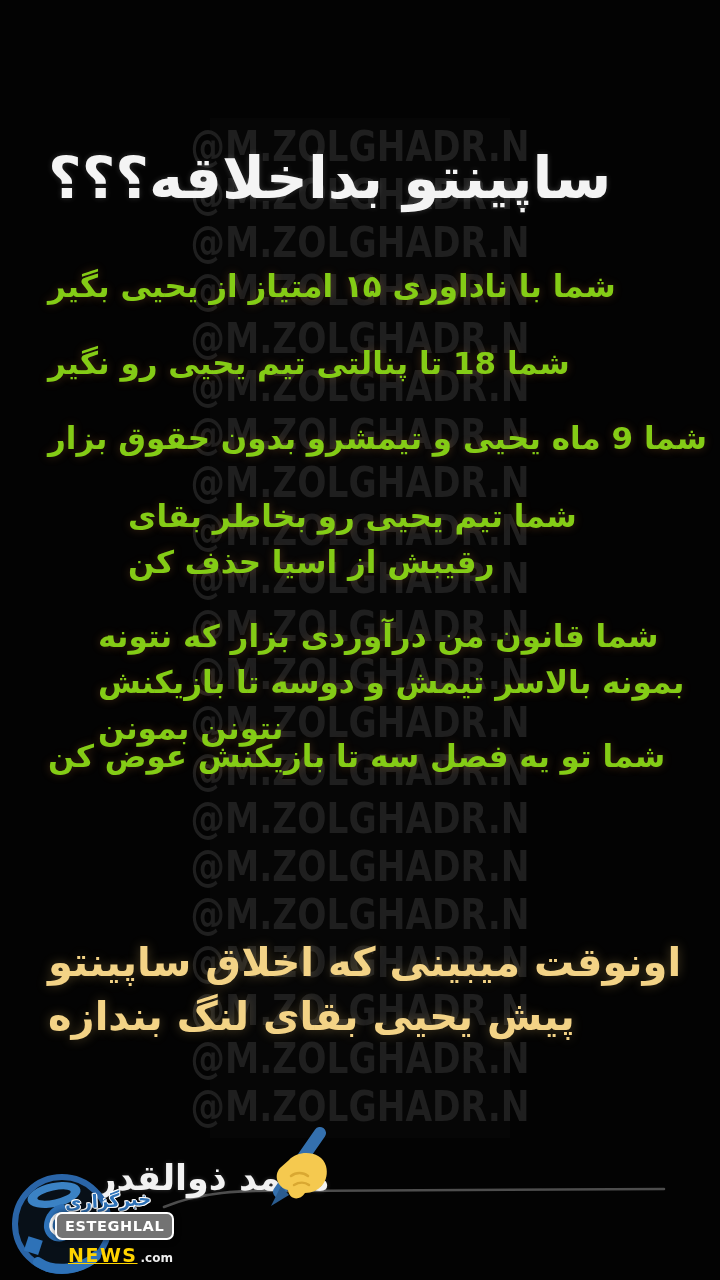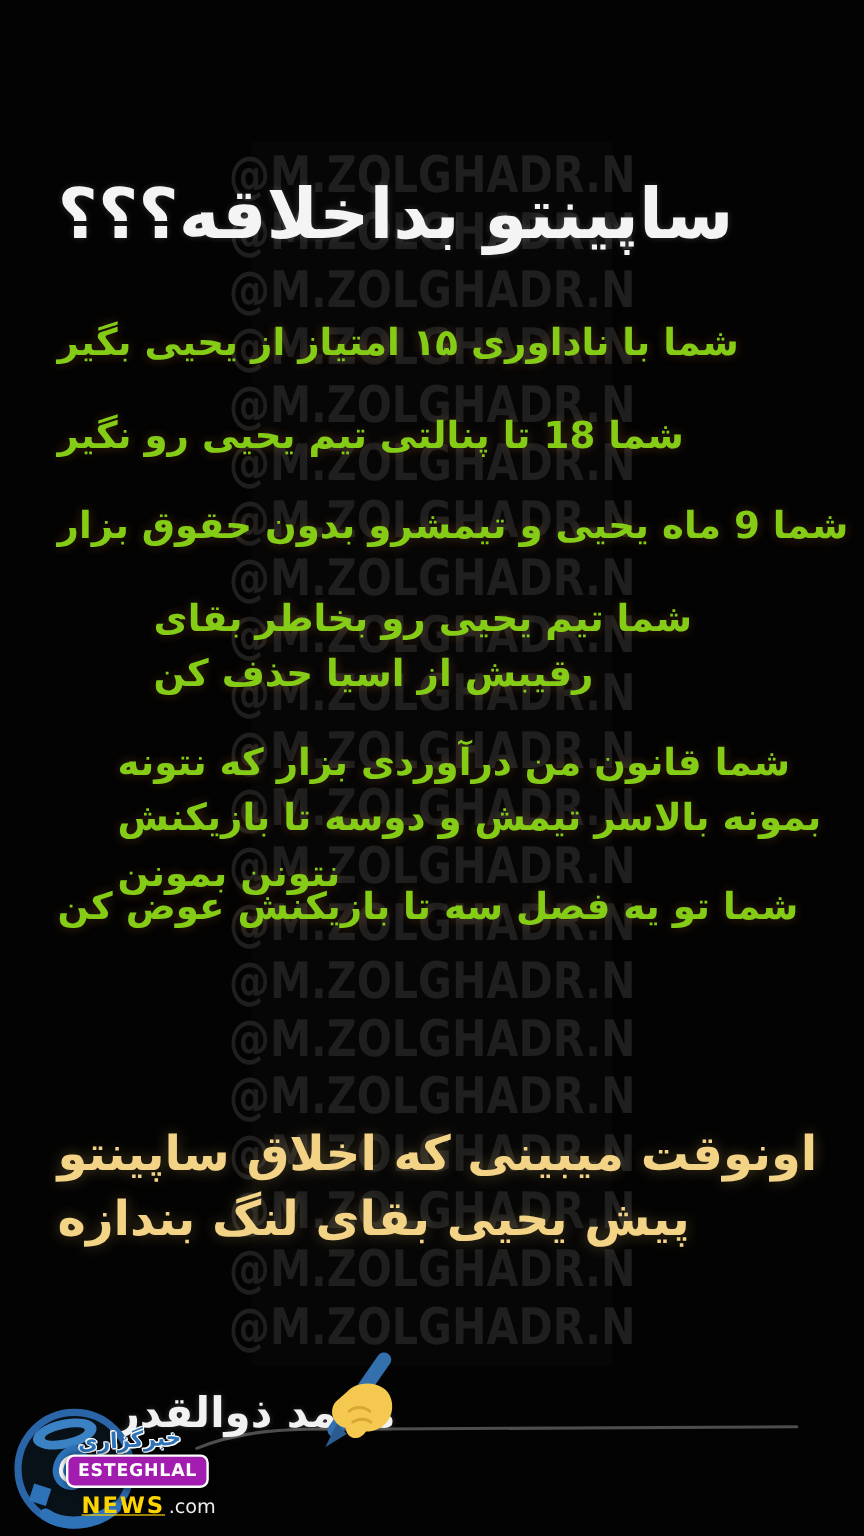--- a/index.html
+++ b/index.html
@@ -55,30 +55,30 @@
   .logo{position:absolute;left:10px;top:1160px;width:165px;height:120px;}
   .emblem-svg{position:absolute;left:0px;top:2px;}
   .agency-fa{
     position:absolute;left:50px;top:30px;width:96px;text-align:center;
     direction:rtl;color:#2e72b8;font-size:18px;font-weight:bold;
     transform:rotate(-3deg);
     text-shadow:1px 0 0 #fff,-1px 0 0 #fff,0 1px 0 #fff,0 -1px 0 #fff,1px 1px 0 #fff,-1px -1px 0 #fff;
   }
   .brand-badge{
     position:absolute;left:45px;top:52px;
-    background:#a21caf;border:2px solid #fff;border-radius:7px;
+    background:#737373;border:2px solid #fff;border-radius:7px;
     color:#fff;font-size:14.5px;font-weight:bold;letter-spacing:0.6px;
     padding:4px 8px;white-space:nowrap;
     box-shadow:0 0 6px rgba(0,0,0,0.6);
   }
   .news-line{
     position:absolute;left:58px;top:84px;white-space:nowrap;
   }
   .news-word{color:#ffd400;font-size:19px;font-weight:bold;letter-spacing:1.5px;text-decoration:underline;}
-  .tld-word{color:#eee;font-size:16px;font-weight:normal;margin-left:3px;}
+  .tld-word{color:#eee;font-size:12px;font-weight:bold;margin-left:3px;}
 </style>
 </head>
 <body>
 
 <div id="stage">
 
   <div class="wm-band"></div>
 
   <div class="wm-col">
     <div class="wm-row">@M.ZOLGHADR.N</div>

